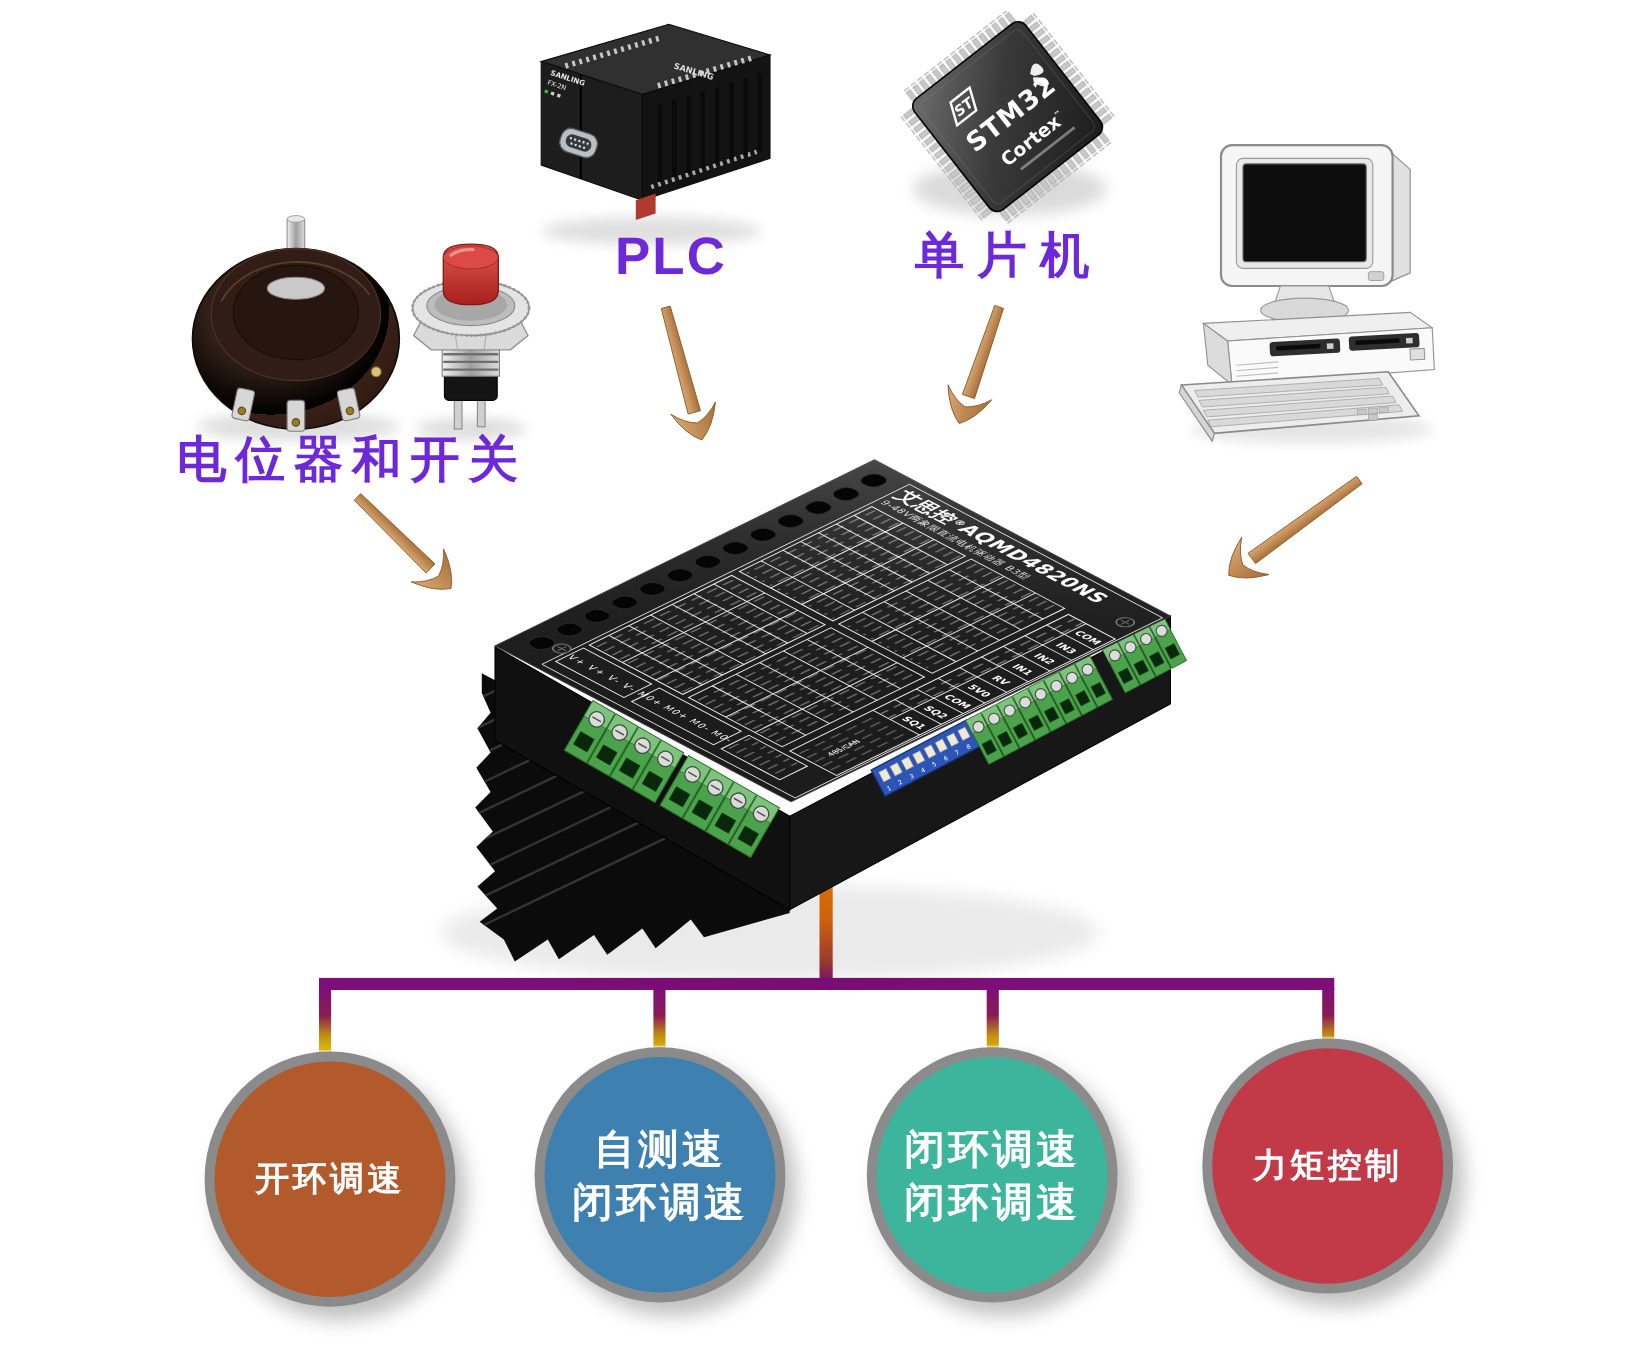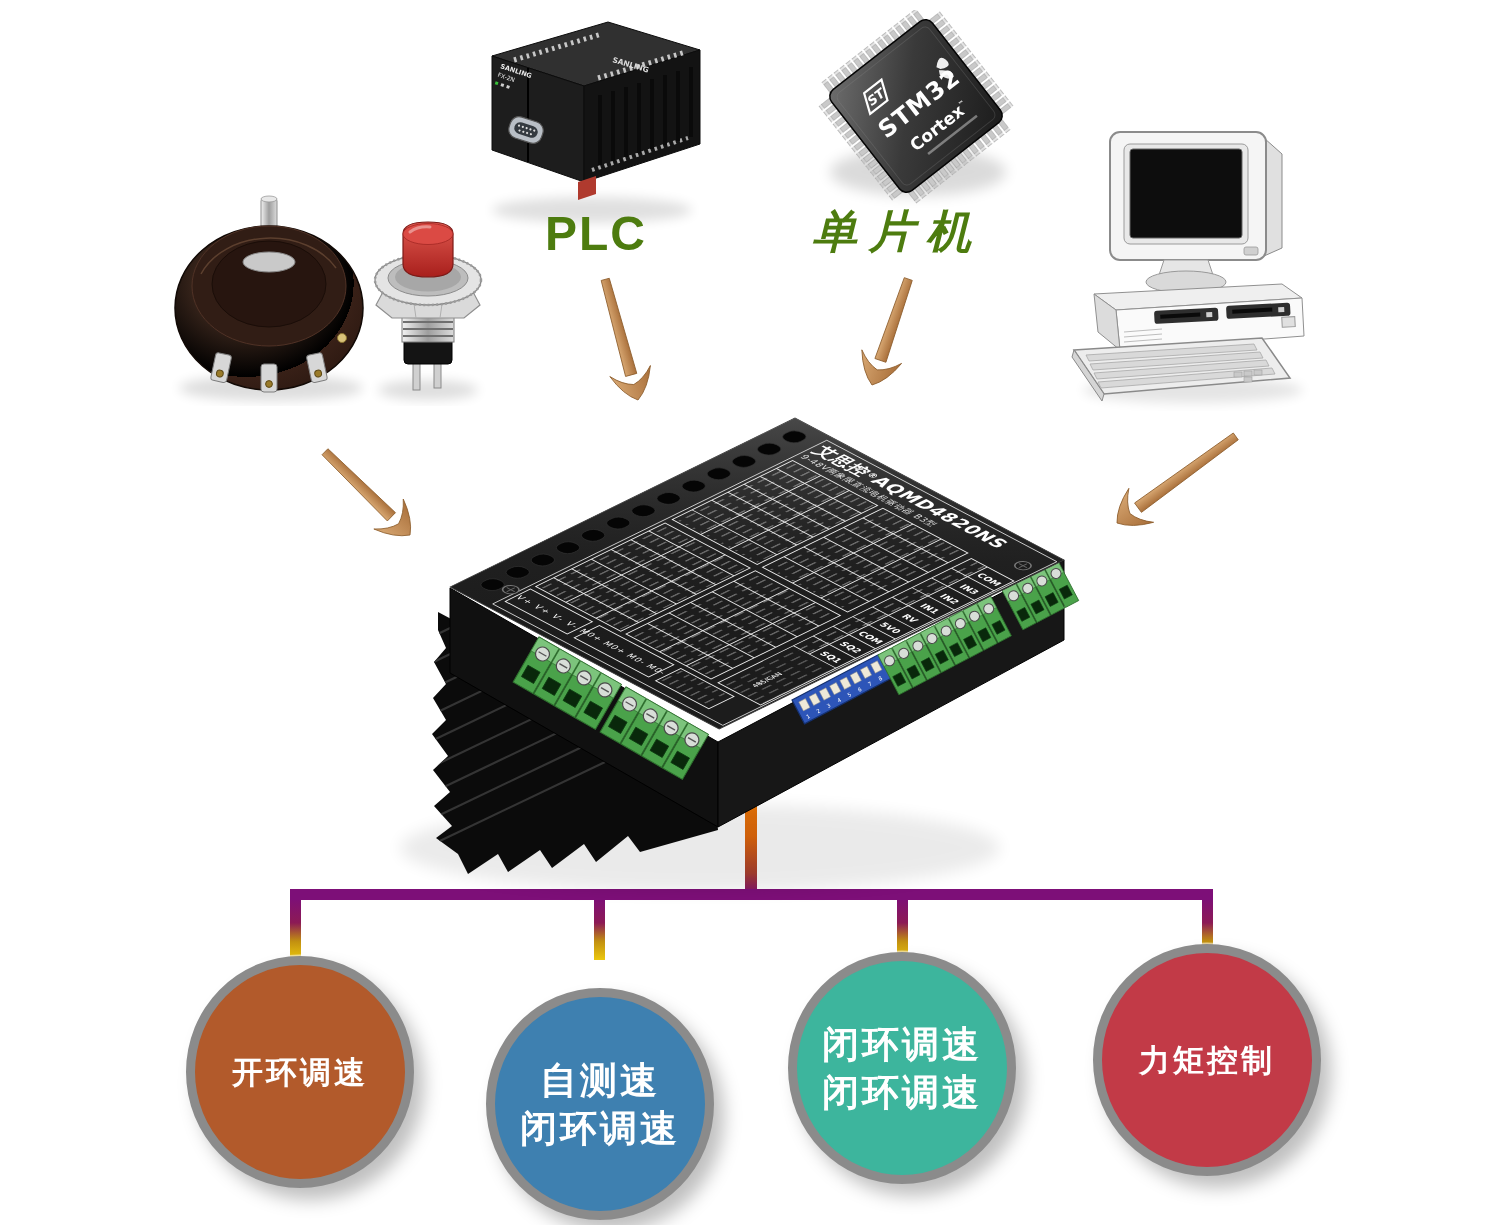--- a/index.html
+++ b/index.html
@@ -1,21 +1,21 @@
 <!DOCTYPE html>
 <html><head>
 <meta charset="utf-8">
 <style>
   html,body{margin:0;padding:0;background:#fff;}
   .stage{position:relative;width:1500px;height:1225px;background:#ffffff;overflow:hidden;
          font-family:"DejaVu Sans","Liberation Sans",sans-serif;}
   svg{position:absolute;display:block;}
   .scene{left:0;top:0;}
-  .cap{position:absolute;color:#4d7c0f;text-align:left;font-weight:700;}
-  .zh{font-family:"DejaVu Serif","DejaVu Sans",serif;font-style:italic;}
+  .cap{position:absolute;color:#6d28d9;text-align:center;font-weight:700;}
+  .zh{font-family:"DejaVu Serif","DejaVu Sans",serif;}
   .latin{font-family:"Liberation Sans","DejaVu Sans",sans-serif;font-weight:700;}
   .mode{position:absolute;width:210px;height:214px;border:9px solid #8b8b8b;border-radius:50%;
         display:flex;align-items:center;justify-content:center;color:#fff;text-align:center;
         box-shadow:10px 12px 18px rgba(0,0,0,.25), 0 0 0 1.5px rgba(255,255,255,.55);}
   .mode-label{font-size:31px;font-weight:700;letter-spacing:3px;line-height:1.3;
               font-family:"DejaVu Serif","DejaVu Sans",serif;}
   .mode-label.two{font-size:37px;}
   .mode-label span{display:block;}
 </style>
 </head>
@@ -495,29 +495,30 @@
       </g>
       <g fill="#c9c9c9" stroke="#a0a0a0" stroke-width=".6">
         <rect x="176" y="246" width="8" height="5"></rect>
           <rect x="186" y="245" width="8" height="5"></rect>
         <rect x="196" y="244" width="8" height="5"></rect>
           <rect x="186" y="251" width="8" height="5"></rect>
       </g>
     </g>
   </svg>
 
+  <div class="cap zh" style="left:150px;top:388px;width:340px;font-size:45px;letter-spacing:8px;">电位器和开关</div>
   <div class="cap latin" style="left:545px;top:206px;width:130px;font-size:48px;letter-spacing:2px;">PLC</div>
   <div class="cap zh" style="left:812px;top:202px;width:210px;font-size:45px;letter-spacing:12px;">单片机</div>
 
   <div class="mode" style="left: 186px; top: 956px; background: rgb(178, 90, 43);">
     <div class="mode-label">
         <span>开环调速</span>
       </div>
   </div>
-  <div class="mode" style="left: 486px; top: 988px; background: rgb(62, 128, 176);">
+  <div class="mode" style="left: 486px; top: 952px; background: rgb(62, 128, 176);">
     <div class="mode-label two">
         <span>自测速</span>
         <span>闭环调速</span>
       </div>
   </div>
   <div class="mode" style="left: 788px; top: 952px; background: rgb(61, 181, 157);">
     <div class="mode-label two">
         <span>闭环调速</span>
         <span>闭环调速</span>
       </div>

